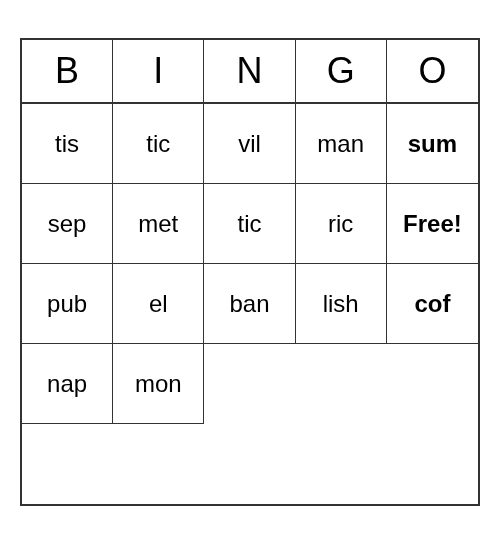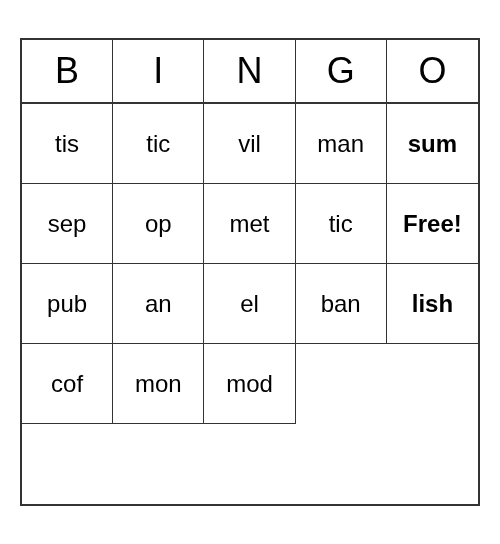--- a/index.html
+++ b/index.html
@@ -85,29 +85,28 @@
   </div>
   <div class="bingo-grid">
 
     <div class="bingo-cell">tis</div>
     <div class="bingo-cell">tic</div>
     <div class="bingo-cell">vil</div>
     <div class="bingo-cell">man</div>
 
     <div class="bingo-cell">sum</div>
     <div class="bingo-cell">sep</div>
-    <div class="bingo-cell">op</div>
     <div class="bingo-cell">met</div>
 
     <div class="bingo-cell">tic</div>
+    <div class="bingo-cell">ric</div>
     <div class="bingo-cell free-cell">Free!</div>
     <div class="bingo-cell">pub</div>
-    <div class="bingo-cell">an</div>
 
     <div class="bingo-cell">el</div>
     <div class="bingo-cell">ban</div>
     <div class="bingo-cell">lish</div>
     <div class="bingo-cell">cof</div>
 
+    <div class="bingo-cell">nap</div>
     <div class="bingo-cell">mon</div>
-    <div class="bingo-cell">mod</div>
   </div>
 </div>
 
 </body></html>

